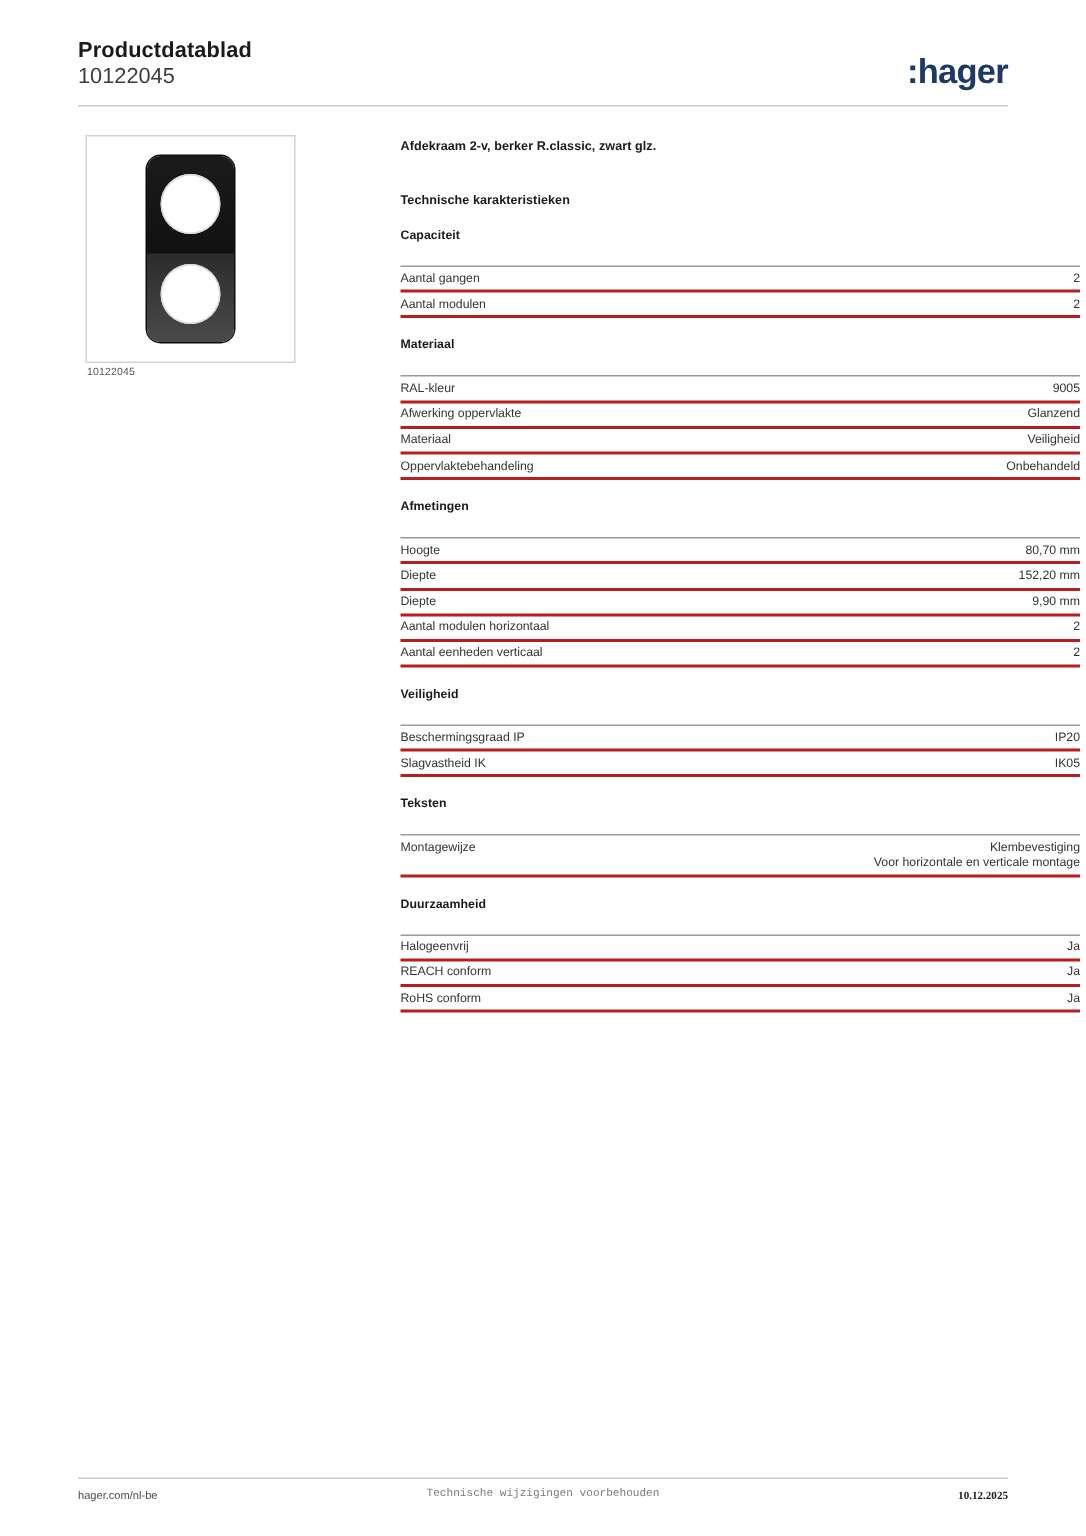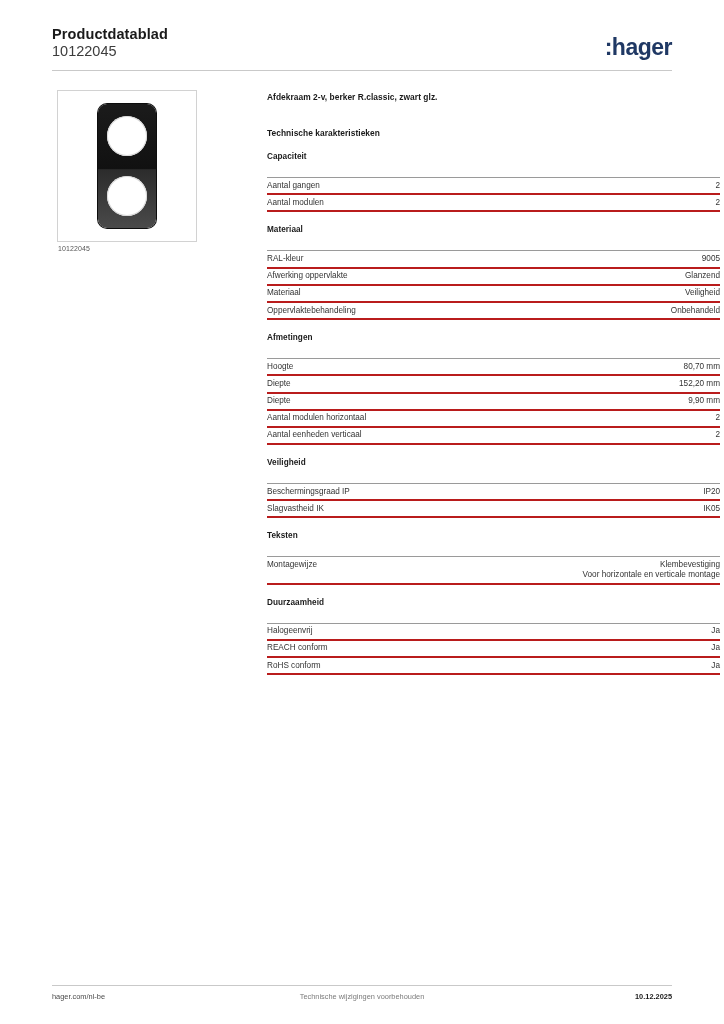--- a/index.html
+++ b/index.html
@@ -184,27 +184,29 @@
     left: 0;
     top: 0;
   }
   .footer .center {
     position: absolute;
     left: 0;
     right: 0;
     top: 0;
     text-align: center;
     color: #7a7a7a;
+    font-family: Liberation Mono, monospace;
   }
   .footer .right {
     position: absolute;
     right: 0;
     top: 0;
     font-weight: bold;
     color: #1a1a1a;
+    font-family: Liberation Serif, serif;
   }
 </style>
 </head>
 <body>
 
 <div class="page">
 
   <div class="header">
     <div class="doc-title">Productdatablad</div>
     <div class="doc-subtitle">10122045</div>

